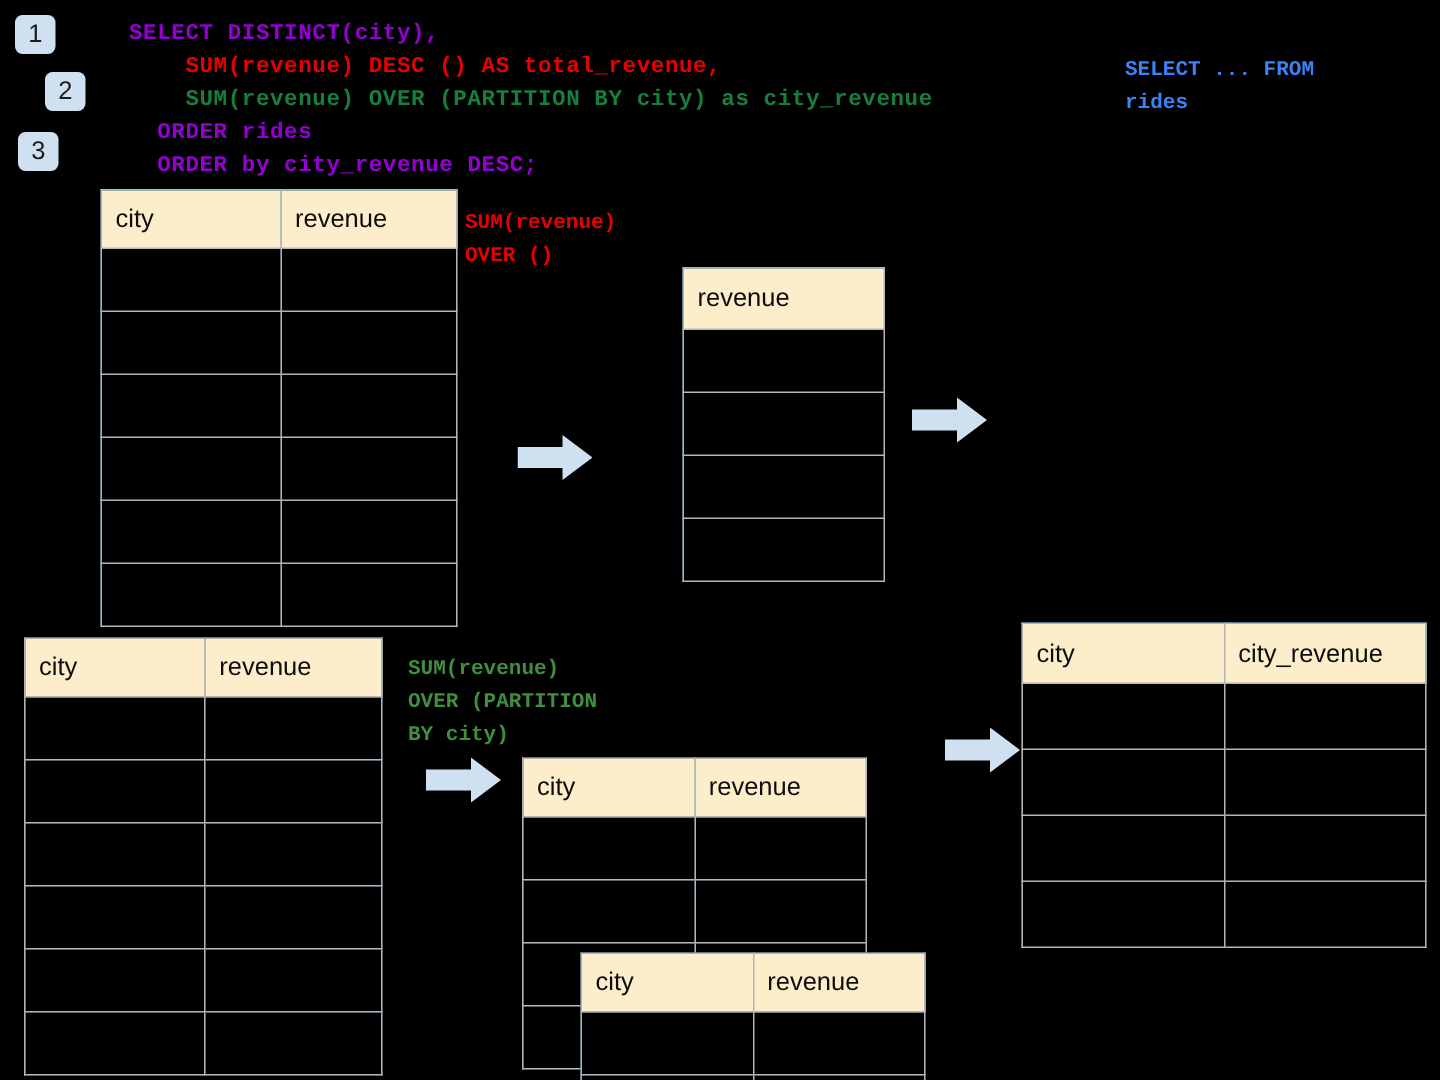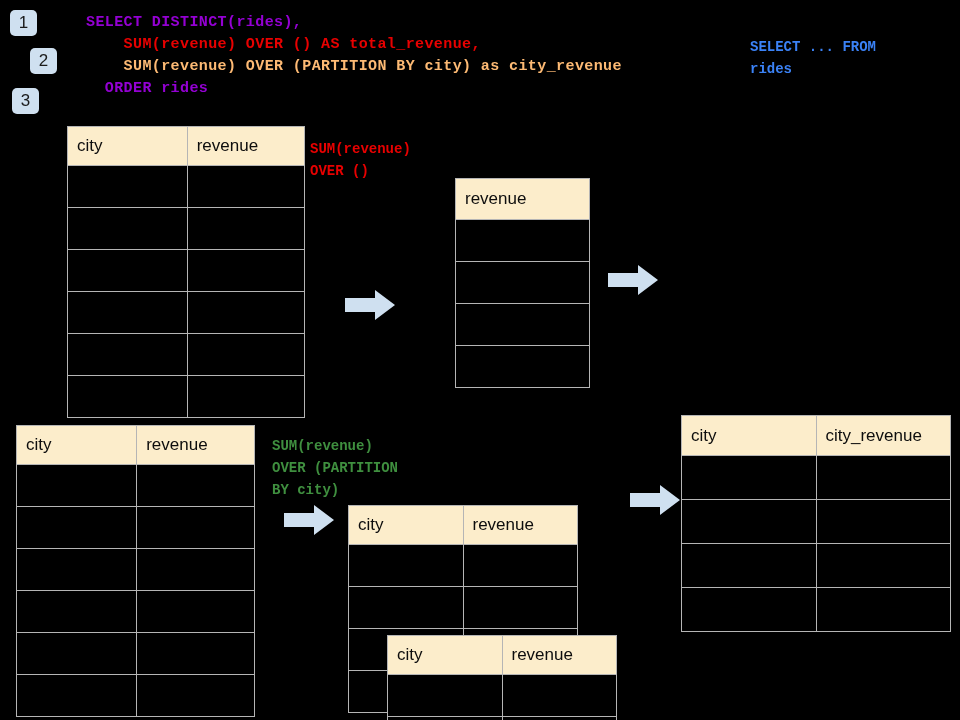--- a/index.html
+++ b/index.html
@@ -35,21 +35,21 @@
     position: absolute;
     font-family: "Liberation Mono", monospace;
     font-weight: bold;
     font-size: 15px;
     line-height: 22px;
     white-space: pre;
     letter-spacing: 0.4px;
   }
   .sql-purple { color: #9400d3; }
   .sql-red    { color: #e80000; }
-  .sql-green  { color: #fdba74; }
+  .sql-green  { color: #15803d; }
 
   
   .annot {
     position: absolute;
     font-family: "Liberation Mono", monospace;
     font-weight: bold;
     font-size: 14px;
     line-height: 22px;
     white-space: pre;
   }
@@ -86,24 +86,25 @@
 </style>
 </head>
 <body>
 
 <div id="canvas">
 
   <div class="badge" style="left:10px; top:10px;">1</div>
   <div class="badge" style="left:30px; top:48px;">2</div>
   <div class="badge" style="left:12px; top:88px;">3</div>
 
-  <div class="sql sql-purple" style="left:86px; top:12px;">SELECT DISTINCT(rides),</div>
-  <div class="sql sql-red" style="left:86px; top:34px;">    SUM(revenue) OVER () AS total_revenue,</div>
+  <div class="sql sql-purple" style="left:86px; top:12px;">SELECT DISTINCT(city),</div>
+  <div class="sql sql-red" style="left:86px; top:34px;">    SUM(revenue) DESC () AS total_revenue,</div>
   <div class="sql sql-green" style="left:86px; top:56px;">    SUM(revenue) OVER (PARTITION BY city) as city_revenue</div>
   <div class="sql sql-purple" style="left:86px; top:78px;">  ORDER rides</div>
+  <div class="sql sql-purple" style="left:86px; top:100px;">  ORDER by city_revenue DESC;</div>
 
   <div class="annot annot-purple" style="left:750px; top:36px;">SELECT ... FROM
 rides</div>
 
   <div class="annot annot-red" style="left:310px; top:138px;">SUM(revenue)
 OVER ()</div>
 
   <div class="annot annot-green" style="left:272px; top:435px;">SUM(revenue)
 OVER (PARTITION
 BY city)</div>

